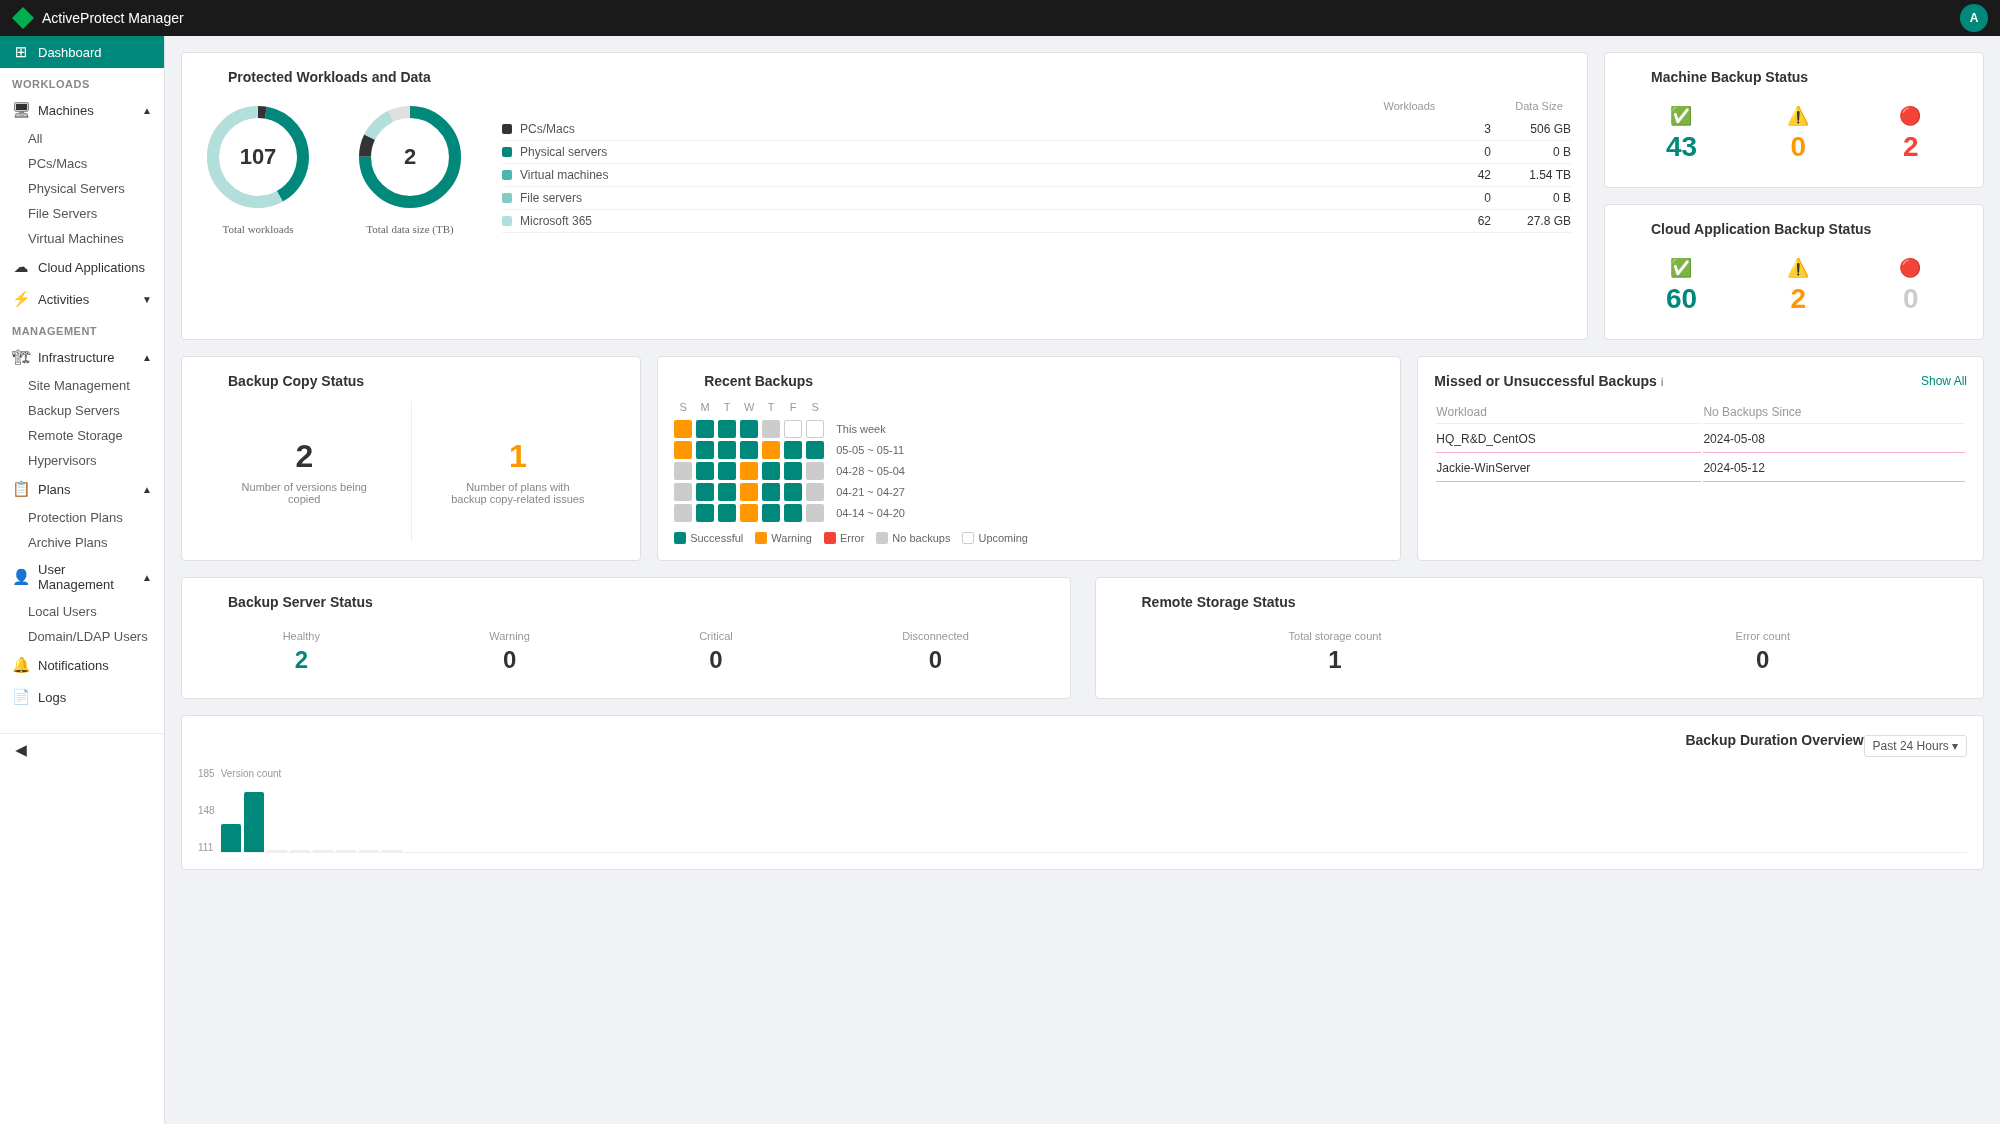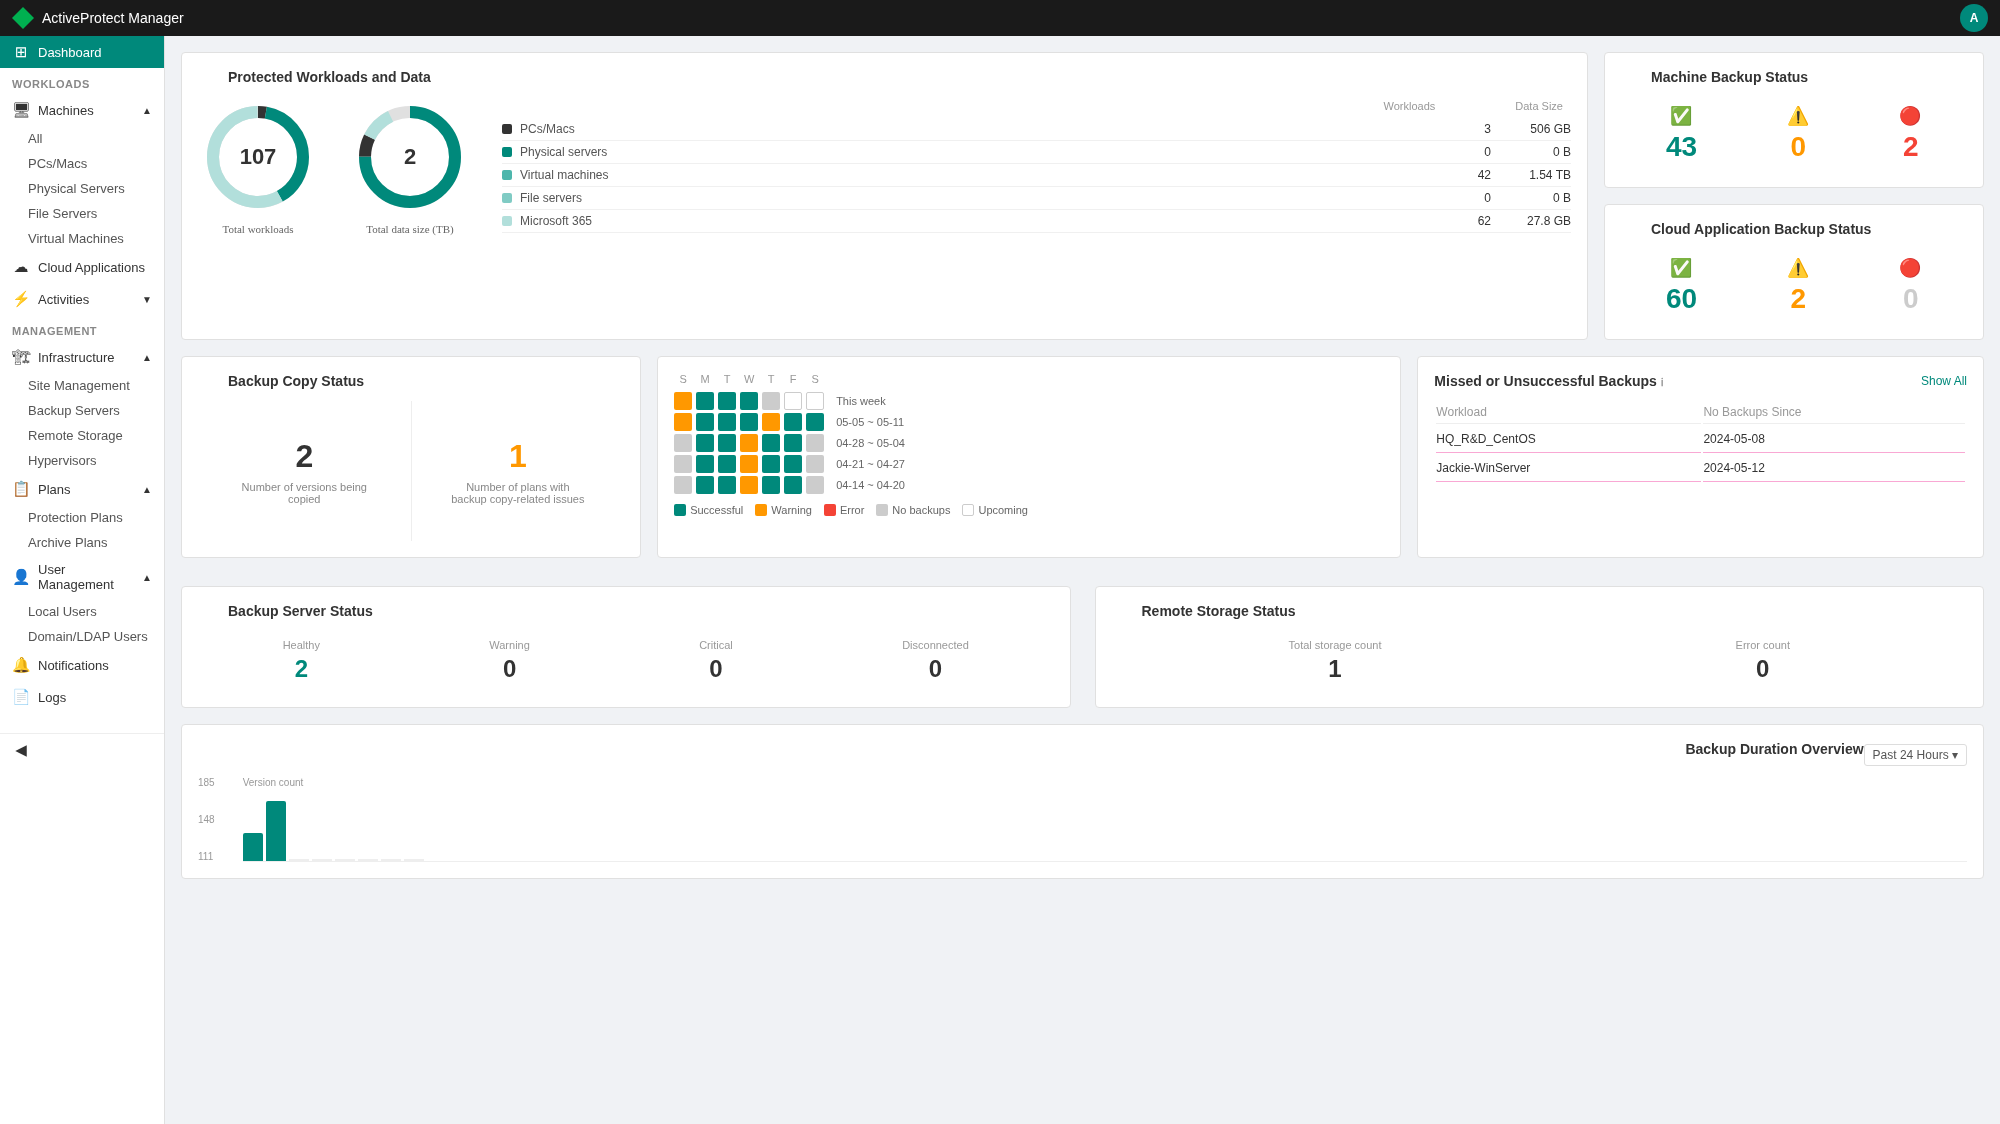--- a/index.html
+++ b/index.html
@@ -76,21 +76,21 @@
     .cal-legend-item { display: flex; align-items: center; gap: 4px; font-size: 11px; color: #666; }
     .cal-legend-dot { width: 12px; height: 12px; border-radius: 2px; }
     .missed-header { display: flex; justify-content: space-between; align-items: center; margin-bottom: 10px; }
     .missed-title { font-size: 14px; font-weight: 600; }
     .show-all { color: #00897b; font-size: 12px; cursor: pointer; }
     .missed-table { width: 100%; font-size: 12px; }
     .missed-table th { text-align: left; color: #999; font-weight: 400; padding: 4px 0; border-bottom: 1px solid #eee; }
     .missed-table td { padding: 6px 0; border-bottom: 1px solid #f9a8d4; }
 
     
-    .server-status-row { display: flex; gap: 24px; margin-top: 12px; }
+    .server-status-row { display: flex; gap: 24px; }
     .server-status-card { flex: 1; }
     .status-grid { display: flex; justify-content: space-around; padding: 8px 0; }
     .status-col { display: flex; flex-direction: column; align-items: center; gap: 4px; }
     .status-label { font-size: 11px; color: #999; }
     .status-value { font-size: 24px; font-weight: bold; }
 
     
     .duration-card { }
     .duration-header { display: flex; justify-content: flex-end; align-items: center; }
     .duration-filter { font-size: 12px; color: #555; border: 1px solid #ddd; padding: 3px 8px; border-radius: 3px; cursor: pointer; }
@@ -316,20 +316,21 @@
             <span class="copy-desc">Number of versions being copied</span>
           </div>
           <div class="copy-right">
             <span class="copy-num-orange">1</span>
             <span class="copy-desc">Number of plans with backup copy-related issues</span>
           </div>
         </div>
       </div>
 
       <div class="card" style="flex:2;">
+        <div class="card-title">Recent Backups</div>
         <div class="calendar-grid">
           <div class="cal-header">
             <span class="cal-header-day">S</span>
             <span class="cal-header-day">M</span>
             <span class="cal-header-day">T</span>
             <span class="cal-header-day">W</span>
             <span class="cal-header-day">T</span>
             <span class="cal-header-day">F</span>
             <span class="cal-header-day">S</span>
           </div>
@@ -479,21 +480,21 @@
           </div>
         </div>
       </div>
     </div>
 
     <div class="card duration-card">
       <div class="duration-header">
         <span class="card-title">Backup Duration Overview</span>
         <span class="duration-filter">Past 24 Hours ▾</span>
       </div>
-      <div style="display:flex; gap:24px; margin-top:8px;">
+      <div style="display:flex; gap:2px; margin-top:8px;">
         <div style="display:flex; flex-direction:column; justify-content:space-between; font-size:10px; color:#999; margin-right:4px;">
           <span>185</span>
           <span>148</span>
           <span>111</span>
         </div>
         <div style="flex:1; position:relative;">
           <div style="font-size:10px; color:#999; margin-bottom:4px;">Version count</div>
           <div style="display:flex; align-items:flex-end; gap:3px; height:70px; border-bottom: 1px solid #eee;">
             <div style="width:20px; height:28px; background:#00897b; border-radius:2px 2px 0 0;"></div>
             <div style="width:20px; height:60px; background:#00897b; border-radius:2px 2px 0 0;"></div>

